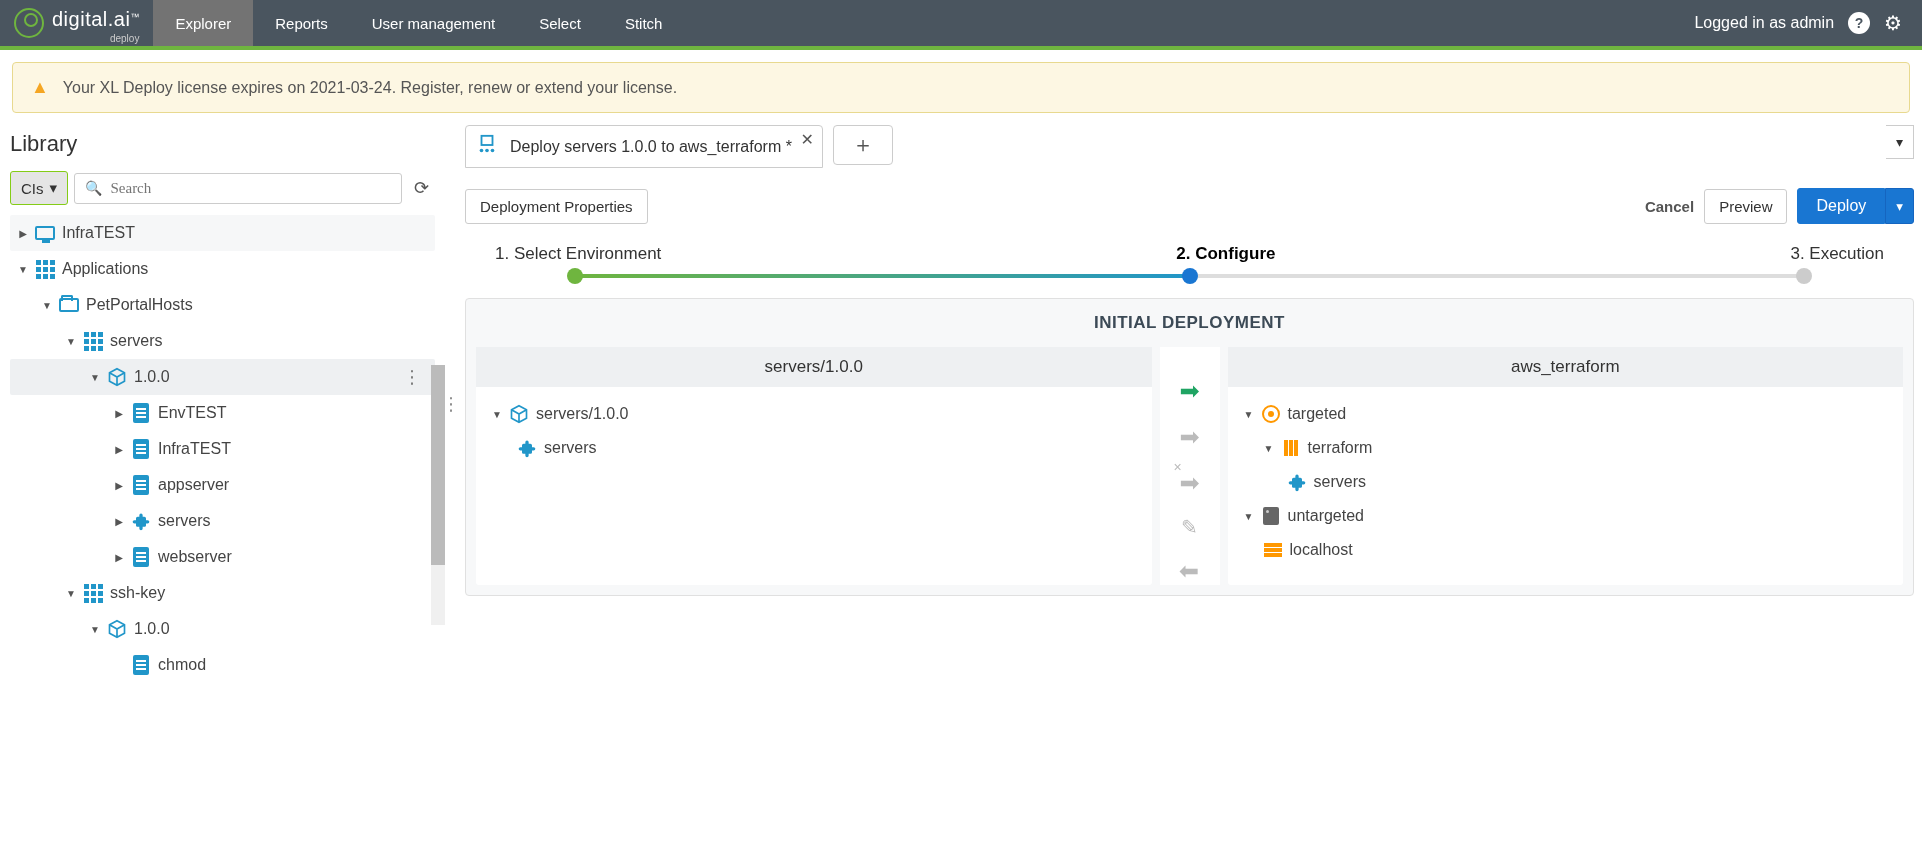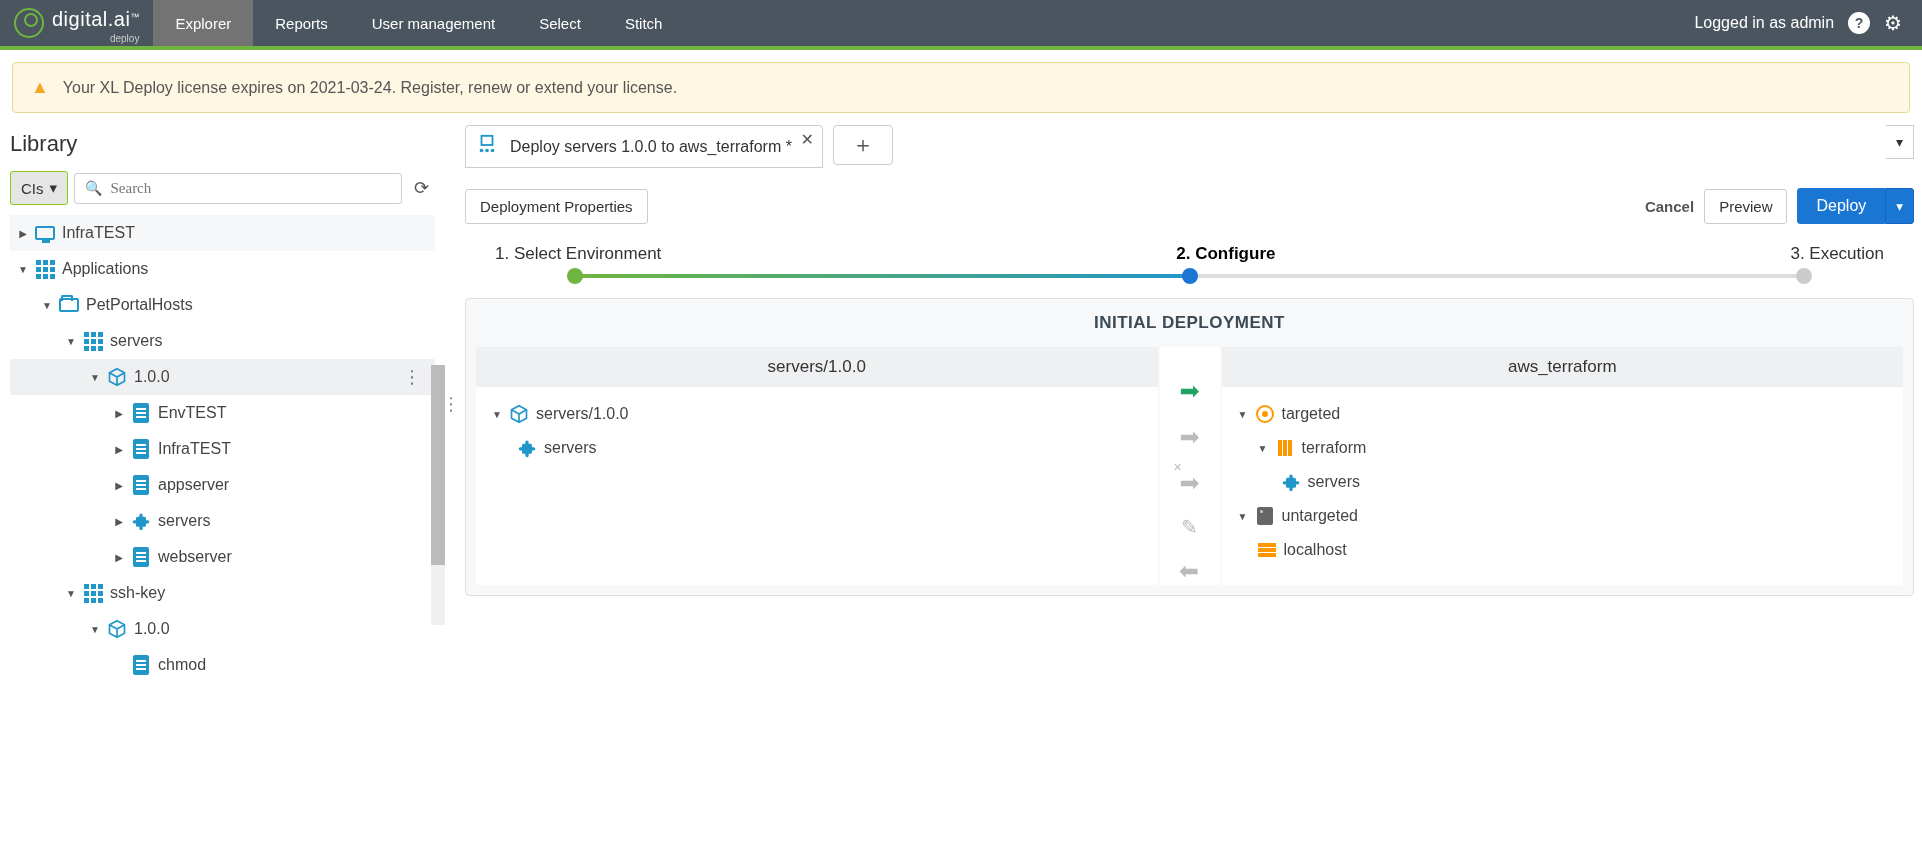--- a/index.html
+++ b/index.html
@@ -86,21 +86,21 @@
 .step-line { height:4px; background:#ddd; position:relative; margin: 0 80px; }
 .step-line-fill { position:absolute; left:0; top:0; height:100%; width:50%; background: linear-gradient(90deg, #6fb53f, #2196c9); }
 .step-dot { position:absolute; top:-6px; width:16px; height:16px; border-radius:50%; }
 .dot1 { left:-8px; background:#6fb53f; }
 .dot2 { left:calc(50% - 8px); background:#1976d2; }
 .dot3 { right:-8px; background:#ccc; }
 
 
 .deploy-panel { border:1px solid #e0e0e0; background:#f7f8f9; border-radius:4px; }
 .deploy-title { text-align:center; font-weight:700; font-size:17px; color:#3c4a56; padding:14px; letter-spacing:0.5px; }
-.deploy-cols { display:flex; gap:2px; padding: 0 10px 10px 10px; }
+.deploy-cols { display:flex; gap:8px; padding: 0 10px 10px 10px; }
 .col { background:#fff; border-radius:3px; }
 .col.left, .col.right { flex:1; }
 .col-header { background:#eef0f2; text-align:center; font-size:17px; color:#333; padding:10px; font-weight:500; }
 .col-body { padding: 10px; }
 .col-body .tree-row { padding: 6px 4px; }
 .middle { width:60px; background:#fff; display:flex; flex-direction:column; align-items:center; gap:18px; padding-top: 30px; }
 .arrow { font-size:24px; color:#bbb; cursor:pointer; }
 .arrow.active { color:#1fa463; }
 .arrow.x-arrow { position:relative; }
 .arrow.x-arrow::before { content:"×"; position:absolute; top:-10px; left:-6px; font-size:14px; color:#bbb; }

